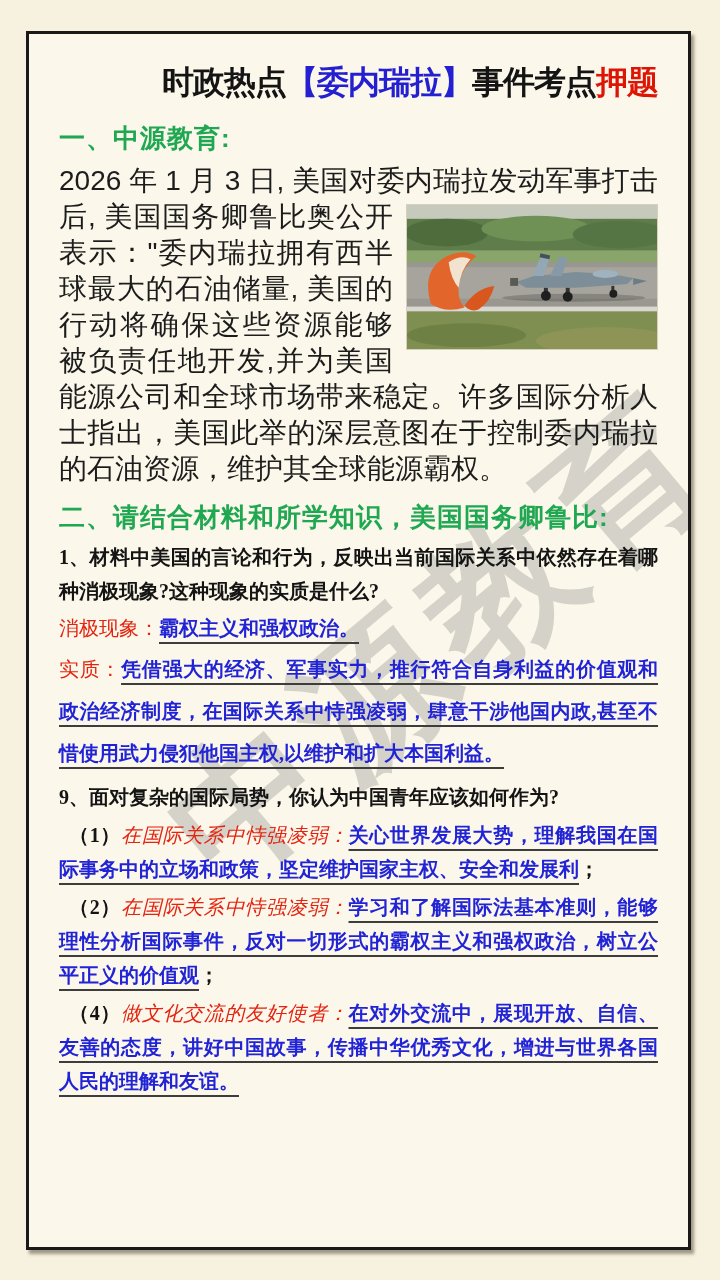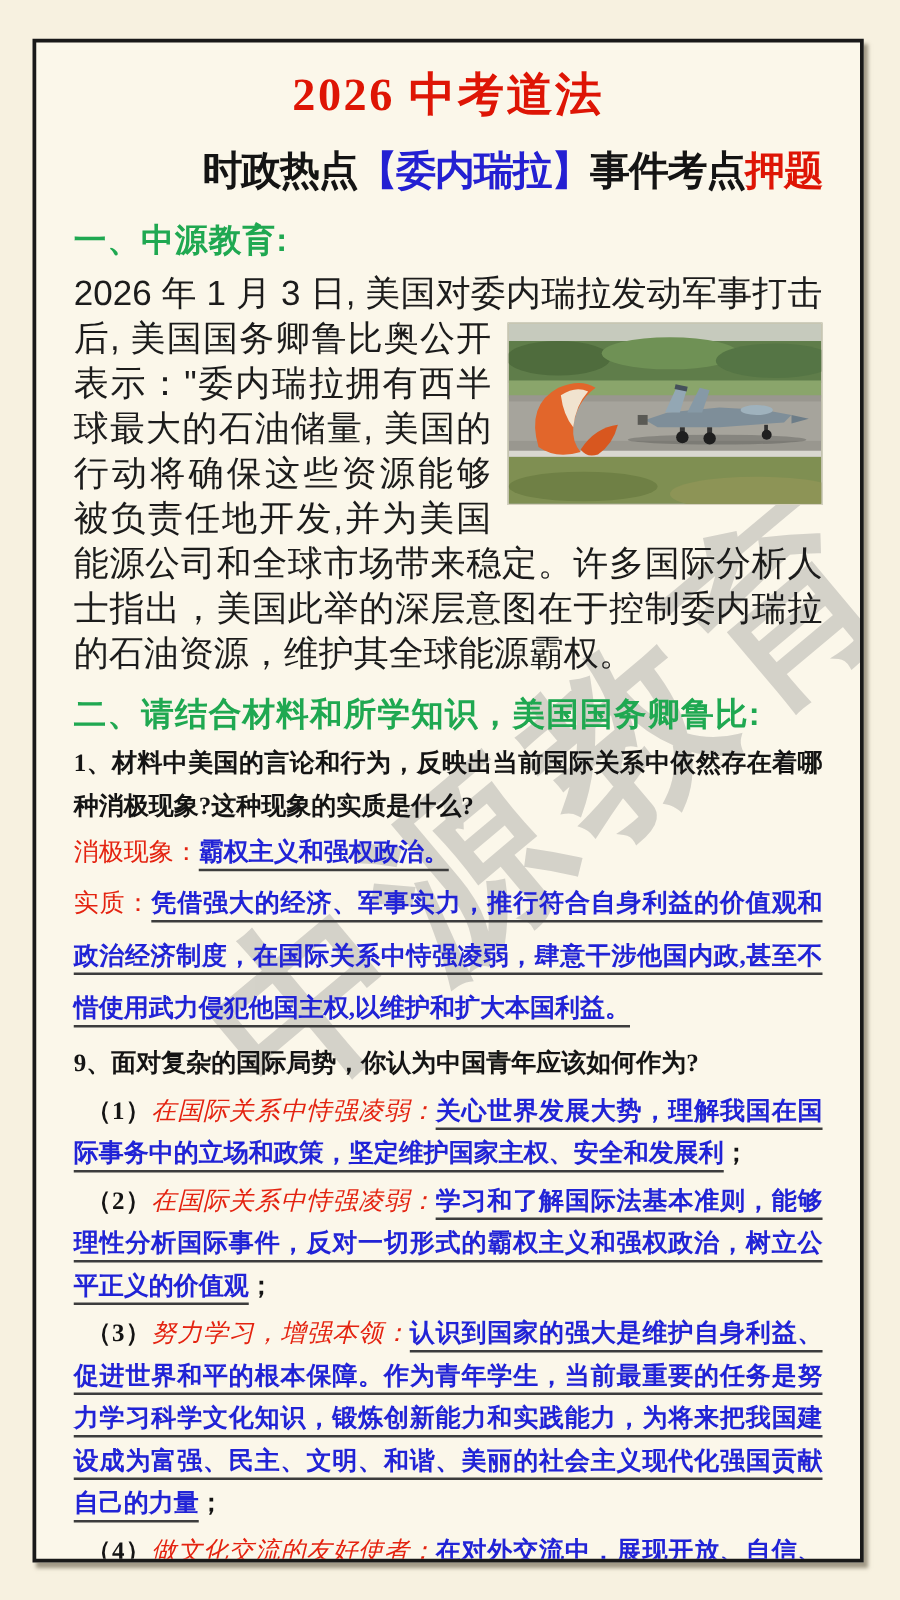--- a/index.html
+++ b/index.html
@@ -90,21 +90,20 @@
 </style>
 </head>
 <body>
 
 <div class="frame">
 
   <div class="watermark">中源教育</div>
 
   <div class="content">
 
-    <div class="title">2026 中考道法</div>
 
     <div class="subtitle"><span>时政热点</span><span class="c-blue">【委内瑞拉】</span><span>事件考点</span><span class="c-red">押题</span></div>
 
     <div class="sec-heading">一、中源教育:</div>
 
     <div class="material"><span>2026 年 1 月 3 日, 美国对委内瑞拉发动军事打击后, 美国国务卿鲁比</span><span class="photo">
           <svg viewBox="0 0 252 146" preserveAspectRatio="none">
           <rect x="0" y="0" width="252" height="26" fill="#c6cabd"></rect>
           <rect x="0" y="14" width="252" height="34" fill="#5f7d4a"></rect>
           <ellipse cx="40" cy="28" rx="42" ry="14" fill="#4f6c3d"></ellipse>
@@ -148,18 +147,17 @@
     <p class="answer q1"><span class="lbl-red">消极现象：</span><span class="ans-blue">霸权主义和强权政治。</span></p>
 
     <p class="answer q1 shizhi"><span class="lbl-red">实质：</span><span class="ans-blue">凭借强大的经济、军事实力，推行符合自身利益的价值观和政治经济制度，在国际关系中恃强凌弱，肆意干涉他国内政,甚至不惜使用武力侵犯他国主权,以维护和扩大本国利益。</span></p>
 
     <p class="question">9、面对复杂的国际局势，你认为中国青年应该如何作为?</p>
 
     <p class="answer point"><span class="num">（1）</span><span class="lbl-red">在国际关系中恃强凌弱：</span><span class="ans-blue">关心世界发展大势，理解我国在国际事务中的立场和政策，坚定维护国家主权、安全和发展利</span><span class="suffix">；</span></p>
 
     <p class="answer point"><span class="num">（2）</span><span class="lbl-red">在国际关系中恃强凌弱：</span><span class="ans-blue">学习和了解国际法基本准则，能够理性分析国际事件，反对一切形式的霸权主义和强权政治，树立公平正义的价值观</span><span class="suffix">；</span></p>
 
-    <p class="answer point"><span class="num">（3）</span><span class="lbl-red">努力学习，增强本领：</span><span class="ans-blue">认识到国家的强大是维护自身利益、促进世界和平的根本保障。作为青年学生，当前最重要的任务是努力学习科学文化知识，锻炼创新能力和实践能力，为将来把我国建设成为富强、民主、文明、和谐、美丽的社会主义现代化强国贡献自己的力量</span><span class="suffix">；</span></p>
 
     <p class="answer point"><span class="num">（4）</span><span class="lbl-red">做文化交流的友好使者：</span><span class="ans-blue">在对外交流中，展现开放、自信、友善的态度，讲好中国故事，传播中华优秀文化，增进与世界各国人民的理解和友谊。</span><span class="suffix"></span></p>
 
   </div>
 </div>
 
 </body></html>

